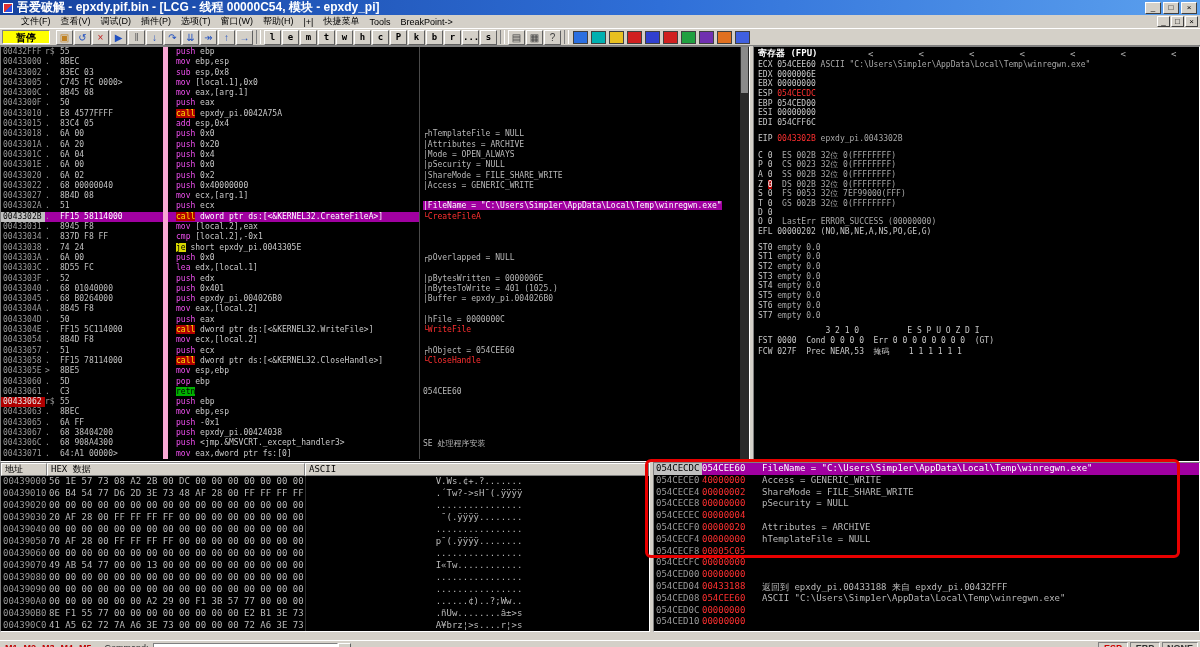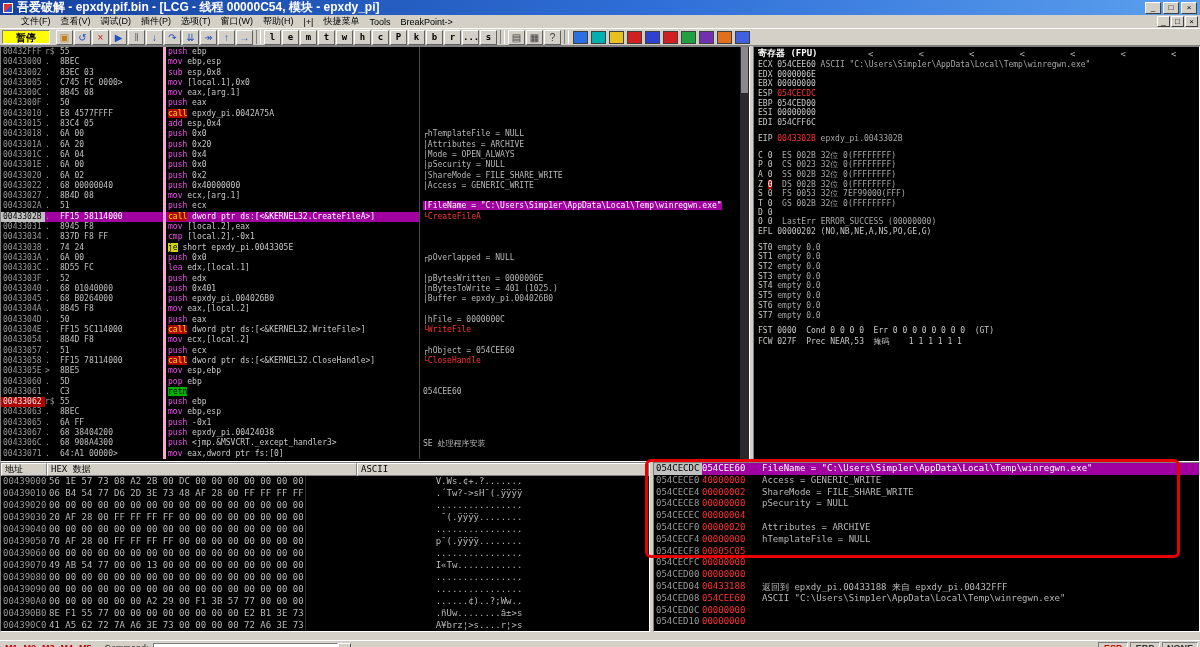--- a/index.html
+++ b/index.html
@@ -32,21 +32,21 @@
   .cpu-pane { width:750px; background:#000; border:1px solid; border-color:#808080 #fff #fff #808080; overflow:hidden; position:relative; flex:none; }
   .vdiv { width:3px; flex:none; }
   .reg-pane { flex:1; background:#000; border:1px solid; border-color:#808080 #fff #fff #808080; overflow:hidden; }
 
   
   .drow { display:flex; height:10.3px; line-height:10.3px; font:8px "DejaVu Sans Mono",monospace; white-space:pre; }
   .c-addr { width:44px; color:#9a9a9a; padding-left:2px; flex:none; }
   .c-addr.bp { background:#b00000; color:#e8e8e8; }
   .c-mark { width:15px; color:#9a9a9a; flex:none; }
   .c-bytes { width:103px; color:#c0c0c0; flex:none; }
-  .c-insn { width:256px; flex:none; border-left:3px solid #f9a8d4; padding-left:2px; }
+  .c-insn { width:256px; flex:none; border-left:5px solid #f9a8d4; padding-left:8px; }
   .c-comment { flex:1; border-left:1px solid #4a4a4a; padding-left:3px; color:#b8b8b8; overflow:hidden; }
   .mn { color:#f050f0; }
   .mn.call { background:#b00000; color:#ffe000; }
   .mn.jump { background:#d8d800; color:#000; }
   .mn.ret  { background:#00b000; color:#000; }
   .op { color:#c8c8c8; }
   .drow.sel { background:#a000a0; }
   .drow.sel .c-addr { background:#c0c0c0; color:#000; }
   .drow.sel .c-bytes, .drow.sel .op { color:#fff; }
   .drow.sel .c-comment { background:#000; }
@@ -65,21 +65,21 @@
   .rx { color:#a8a8a8; }
   .fhl { background:#b00000; color:#fff; }
 
   
   .bottom { display:flex; height:170px; background:#d4d0c8; }
   .dump-pane { width:650px; background:#000; border:1px solid; border-color:#808080 #fff #fff #808080; overflow:hidden; flex:none; }
   .stack-pane { flex:1; background:#000; border:1px solid; border-color:#808080 #fff #fff #808080; overflow:hidden; }
   .dump-header { height:13px; display:flex; background:#d4d0c8; font:9px "DejaVu Sans Mono",monospace; color:#000; }
   .dh-cell { border:1px solid; border-color:#fff #808080 #808080 #fff; padding:0 3px; line-height:11px; }
   .dh-addr { width:46px; flex:none; }
-  .dh-hex { width:310px; flex:none; }
+  .dh-hex { width:258px; flex:none; }
   .dh-ascii { flex:1; }
   .mrow { display:flex; height:12px; line-height:12px; font:9px "DejaVu Sans Mono",monospace; white-space:pre; }
   .m-addr { width:46px; color:#9a9a9a; padding-left:2px; flex:none; }
   .m-hex { width:258px; color:#b8b8b8; padding-left:2px; flex:none; }
   .m-ascii { flex:1; color:#b8b8b8; border-left:1px solid #2e2e2e; padding-left:3px;text-align:center; }
   .srow { display:flex; height:11.8px; line-height:11.8px; font:9px "DejaVu Sans Mono",monospace; white-space:pre; }
   .s-addr { width:48px; color:#9a9a9a; padding-left:2px; flex:none; }
   .s-val { width:56px; color:#ff3030; flex:none; }
   .s-com { flex:1; color:#b8b8b8; padding-left:4px; overflow:hidden; }
   .srow.sel { background:#a000a0; }
@@ -257,20 +257,21 @@
       <div class="rspace"></div>
       <div class="rline"><span>ST0 </span><span class="rx">empty 0.0</span></div>
       <div class="rline"><span>ST1 </span><span class="rx">empty 0.0</span></div>
       <div class="rline"><span>ST2 </span><span class="rx">empty 0.0</span></div>
       <div class="rline"><span>ST3 </span><span class="rx">empty 0.0</span></div>
       <div class="rline"><span>ST4 </span><span class="rx">empty 0.0</span></div>
       <div class="rline"><span>ST5 </span><span class="rx">empty 0.0</span></div>
       <div class="rline"><span>ST6 </span><span class="rx">empty 0.0</span></div>
       <div class="rline"><span>ST7 </span><span class="rx">empty 0.0</span></div>
       <div class="rspace"></div>
+      <div class="rline">              3 2 1 0          E S P U O Z D I</div>
       <div class="rline">FST 0000  Cond 0 0 0 0  Err 0 0 0 0 0 0 0 0  (GT)</div>
       <div class="rline">FCW 027F  Prec NEAR,53  掩码    1 1 1 1 1 1</div>
     </div>
 </div>
 
 <div class="bottom">
   <div class="dump-pane" id="dump">
     <div class="dump-header">
       <span class="dh-cell dh-addr">地址</span>
       <span class="dh-cell dh-hex">HEX 数据</span>

